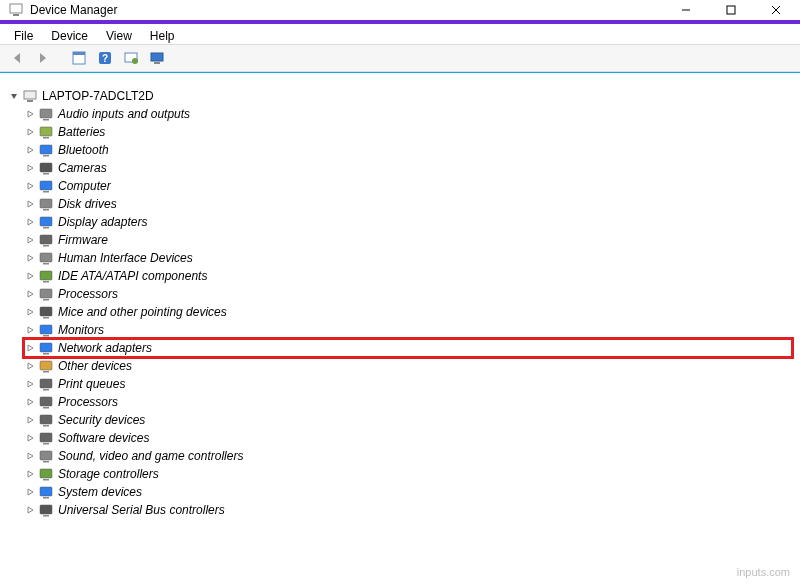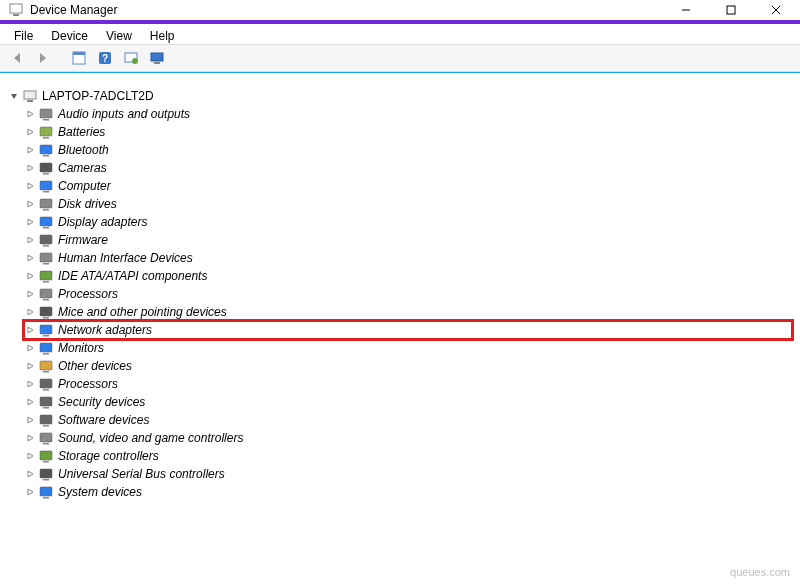--- a/index.html
+++ b/index.html
@@ -377,20 +377,36 @@
               <span class="dev-icon">
                 <svg width="16" height="16">
                   <rect x="2" y="3" width="12" height="9" rx="1" fill="#555" stroke="#555" stroke-width="0.5"></rect>
                   <rect x="5" y="13" width="6" height="1.5" fill="#888"></rect>
                 </svg>
               </span>
               <span class="label">Mice and other pointing devices</span>
             </div>
           </li>
           <li>
+            <div class="tree-row">
+              <span class="expander">
+                <svg width="10" height="10">
+                  <path d="M3 2 L8 5 L3 8 Z" fill="none" stroke="#888"></path>
+                </svg>
+              </span>
+              <span class="dev-icon">
+                <svg width="16" height="16">
+                  <rect x="2" y="3" width="12" height="9" rx="1" fill="#2f7eea" stroke="#555" stroke-width="0.5"></rect>
+                  <rect x="5" y="13" width="6" height="1.5" fill="#888"></rect>
+                </svg>
+              </span>
+              <span class="label">Monitors</span>
+            </div>
+          </li>
+          <li>
             <div class="tree-row highlighted">
               <span class="expander">
                 <svg width="10" height="10">
                   <path d="M3 2 L8 5 L3 8 Z" fill="none" stroke="#888"></path>
                 </svg>
               </span>
               <span class="dev-icon">
                 <svg width="16" height="16">
                   <rect x="2" y="3" width="12" height="9" rx="1" fill="#2f7eea" stroke="#555" stroke-width="0.5"></rect>
                   <rect x="5" y="13" width="6" height="1.5" fill="#888"></rect>
@@ -401,153 +417,153 @@
           </li>
           <li>
             <div class="tree-row">
               <span class="expander">
                 <svg width="10" height="10">
                   <path d="M3 2 L8 5 L3 8 Z" fill="none" stroke="#888"></path>
                 </svg>
               </span>
               <span class="dev-icon">
                 <svg width="16" height="16">
+                  <rect x="2" y="3" width="12" height="9" rx="1" fill="#d9a33e" stroke="#555" stroke-width="0.5"></rect>
+                  <rect x="5" y="13" width="6" height="1.5" fill="#888"></rect>
+                </svg>
+              </span>
+              <span class="label">Other devices</span>
+            </div>
+          </li>
+          <li>
+            <div class="tree-row">
+              <span class="expander">
+                <svg width="10" height="10">
+                  <path d="M3 2 L8 5 L3 8 Z" fill="none" stroke="#888"></path>
+                </svg>
+              </span>
+              <span class="dev-icon">
+                <svg width="16" height="16">
+                  <rect x="2" y="3" width="12" height="9" rx="1" fill="#666" stroke="#555" stroke-width="0.5"></rect>
+                  <rect x="5" y="13" width="6" height="1.5" fill="#888"></rect>
+                </svg>
+              </span>
+              <span class="label">Print queues</span>
+            </div>
+          </li>
+          <li>
+            <div class="tree-row">
+              <span class="expander">
+                <svg width="10" height="10">
+                  <path d="M3 2 L8 5 L3 8 Z" fill="none" stroke="#888"></path>
+                </svg>
+              </span>
+              <span class="dev-icon">
+                <svg width="16" height="16">
+                  <rect x="2" y="3" width="12" height="9" rx="1" fill="#666" stroke="#555" stroke-width="0.5"></rect>
+                  <rect x="5" y="13" width="6" height="1.5" fill="#888"></rect>
+                </svg>
+              </span>
+              <span class="label">Processors</span>
+            </div>
+          </li>
+          <li>
+            <div class="tree-row">
+              <span class="expander">
+                <svg width="10" height="10">
+                  <path d="M3 2 L8 5 L3 8 Z" fill="none" stroke="#888"></path>
+                </svg>
+              </span>
+              <span class="dev-icon">
+                <svg width="16" height="16">
+                  <rect x="2" y="3" width="12" height="9" rx="1" fill="#666" stroke="#555" stroke-width="0.5"></rect>
+                  <rect x="5" y="13" width="6" height="1.5" fill="#888"></rect>
+                </svg>
+              </span>
+              <span class="label">Security devices</span>
+            </div>
+          </li>
+          <li>
+            <div class="tree-row">
+              <span class="expander">
+                <svg width="10" height="10">
+                  <path d="M3 2 L8 5 L3 8 Z" fill="none" stroke="#888"></path>
+                </svg>
+              </span>
+              <span class="dev-icon">
+                <svg width="16" height="16">
+                  <rect x="2" y="3" width="12" height="9" rx="1" fill="#666" stroke="#555" stroke-width="0.5"></rect>
+                  <rect x="5" y="13" width="6" height="1.5" fill="#888"></rect>
+                </svg>
+              </span>
+              <span class="label">Software devices</span>
+            </div>
+          </li>
+          <li>
+            <div class="tree-row">
+              <span class="expander">
+                <svg width="10" height="10">
+                  <path d="M3 2 L8 5 L3 8 Z" fill="none" stroke="#888"></path>
+                </svg>
+              </span>
+              <span class="dev-icon">
+                <svg width="16" height="16">
+                  <rect x="2" y="3" width="12" height="9" rx="1" fill="#888" stroke="#555" stroke-width="0.5"></rect>
+                  <rect x="5" y="13" width="6" height="1.5" fill="#888"></rect>
+                </svg>
+              </span>
+              <span class="label">Sound, video and game controllers</span>
+            </div>
+          </li>
+          <li>
+            <div class="tree-row">
+              <span class="expander">
+                <svg width="10" height="10">
+                  <path d="M3 2 L8 5 L3 8 Z" fill="none" stroke="#888"></path>
+                </svg>
+              </span>
+              <span class="dev-icon">
+                <svg width="16" height="16">
+                  <rect x="2" y="3" width="12" height="9" rx="1" fill="#6aa03e" stroke="#555" stroke-width="0.5"></rect>
+                  <rect x="5" y="13" width="6" height="1.5" fill="#888"></rect>
+                </svg>
+              </span>
+              <span class="label">Storage controllers</span>
+            </div>
+          </li>
+          <li>
+            <div class="tree-row">
+              <span class="expander">
+                <svg width="10" height="10">
+                  <path d="M3 2 L8 5 L3 8 Z" fill="none" stroke="#888"></path>
+                </svg>
+              </span>
+              <span class="dev-icon">
+                <svg width="16" height="16">
                   <rect x="2" y="3" width="12" height="9" rx="1" fill="#2f7eea" stroke="#555" stroke-width="0.5"></rect>
                   <rect x="5" y="13" width="6" height="1.5" fill="#888"></rect>
                 </svg>
               </span>
-              <span class="label">Monitors</span>
-            </div>
-          </li>
-          <li>
-            <div class="tree-row">
-              <span class="expander">
-                <svg width="10" height="10">
-                  <path d="M3 2 L8 5 L3 8 Z" fill="none" stroke="#888"></path>
-                </svg>
-              </span>
-              <span class="dev-icon">
-                <svg width="16" height="16">
-                  <rect x="2" y="3" width="12" height="9" rx="1" fill="#d9a33e" stroke="#555" stroke-width="0.5"></rect>
-                  <rect x="5" y="13" width="6" height="1.5" fill="#888"></rect>
-                </svg>
-              </span>
-              <span class="label">Other devices</span>
-            </div>
-          </li>
-          <li>
-            <div class="tree-row">
-              <span class="expander">
-                <svg width="10" height="10">
-                  <path d="M3 2 L8 5 L3 8 Z" fill="none" stroke="#888"></path>
-                </svg>
-              </span>
-              <span class="dev-icon">
-                <svg width="16" height="16">
-                  <rect x="2" y="3" width="12" height="9" rx="1" fill="#666" stroke="#555" stroke-width="0.5"></rect>
-                  <rect x="5" y="13" width="6" height="1.5" fill="#888"></rect>
-                </svg>
-              </span>
-              <span class="label">Processors</span>
-            </div>
-          </li>
-          <li>
-            <div class="tree-row">
-              <span class="expander">
-                <svg width="10" height="10">
-                  <path d="M3 2 L8 5 L3 8 Z" fill="none" stroke="#888"></path>
-                </svg>
-              </span>
-              <span class="dev-icon">
-                <svg width="16" height="16">
-                  <rect x="2" y="3" width="12" height="9" rx="1" fill="#666" stroke="#555" stroke-width="0.5"></rect>
-                  <rect x="5" y="13" width="6" height="1.5" fill="#888"></rect>
-                </svg>
-              </span>
-              <span class="label">Security devices</span>
-            </div>
-          </li>
-          <li>
-            <div class="tree-row">
-              <span class="expander">
-                <svg width="10" height="10">
-                  <path d="M3 2 L8 5 L3 8 Z" fill="none" stroke="#888"></path>
-                </svg>
-              </span>
-              <span class="dev-icon">
-                <svg width="16" height="16">
-                  <rect x="2" y="3" width="12" height="9" rx="1" fill="#666" stroke="#555" stroke-width="0.5"></rect>
-                  <rect x="5" y="13" width="6" height="1.5" fill="#888"></rect>
-                </svg>
-              </span>
-              <span class="label">Software devices</span>
-            </div>
-          </li>
-          <li>
-            <div class="tree-row">
-              <span class="expander">
-                <svg width="10" height="10">
-                  <path d="M3 2 L8 5 L3 8 Z" fill="none" stroke="#888"></path>
-                </svg>
-              </span>
-              <span class="dev-icon">
-                <svg width="16" height="16">
-                  <rect x="2" y="3" width="12" height="9" rx="1" fill="#888" stroke="#555" stroke-width="0.5"></rect>
-                  <rect x="5" y="13" width="6" height="1.5" fill="#888"></rect>
-                </svg>
-              </span>
-              <span class="label">Sound, video and game controllers</span>
-            </div>
-          </li>
-          <li>
-            <div class="tree-row">
-              <span class="expander">
-                <svg width="10" height="10">
-                  <path d="M3 2 L8 5 L3 8 Z" fill="none" stroke="#888"></path>
-                </svg>
-              </span>
-              <span class="dev-icon">
-                <svg width="16" height="16">
-                  <rect x="2" y="3" width="12" height="9" rx="1" fill="#6aa03e" stroke="#555" stroke-width="0.5"></rect>
-                  <rect x="5" y="13" width="6" height="1.5" fill="#888"></rect>
-                </svg>
-              </span>
-              <span class="label">Storage controllers</span>
+              <span class="label">System devices</span>
             </div>
           </li>
           <li>
             <div class="tree-row">
               <span class="expander">
                 <svg width="10" height="10">
                   <path d="M3 2 L8 5 L3 8 Z" fill="none" stroke="#888"></path>
                 </svg>
               </span>
               <span class="dev-icon">
                 <svg width="16" height="16">
                   <rect x="2" y="3" width="12" height="9" rx="1" fill="#555" stroke="#555" stroke-width="0.5"></rect>
                   <rect x="5" y="13" width="6" height="1.5" fill="#888"></rect>
                 </svg>
               </span>
               <span class="label">Universal Serial Bus controllers</span>
-            </div>
-          </li>
-          <li>
-            <div class="tree-row">
-              <span class="expander">
-                <svg width="10" height="10">
-                  <path d="M3 2 L8 5 L3 8 Z" fill="none" stroke="#888"></path>
-                </svg>
-              </span>
-              <span class="dev-icon">
-                <svg width="16" height="16">
-                  <rect x="2" y="3" width="12" height="9" rx="1" fill="#2f7eea" stroke="#555" stroke-width="0.5"></rect>
-                  <rect x="5" y="13" width="6" height="1.5" fill="#888"></rect>
-                </svg>
-              </span>
-              <span class="label">System devices</span>
             </div>
           </li>
         </ul>
     </li>
   </ul>
 </div>
 
-<div class="watermark">queues.com</div>
+<div class="watermark">inputs.com</div>
 
 </body></html>

